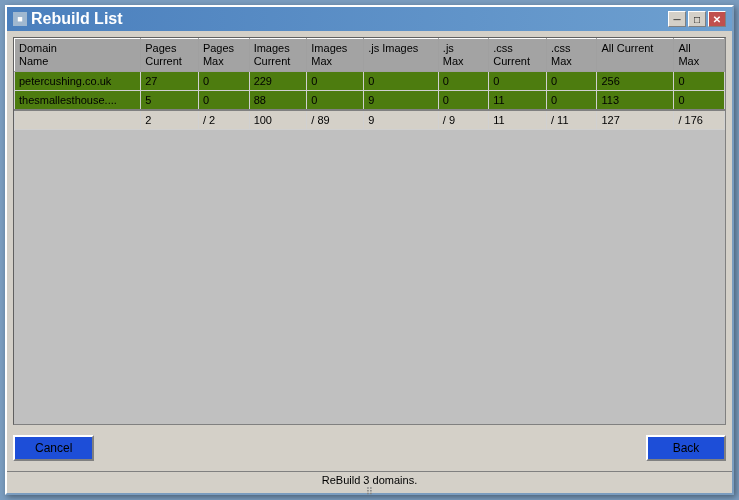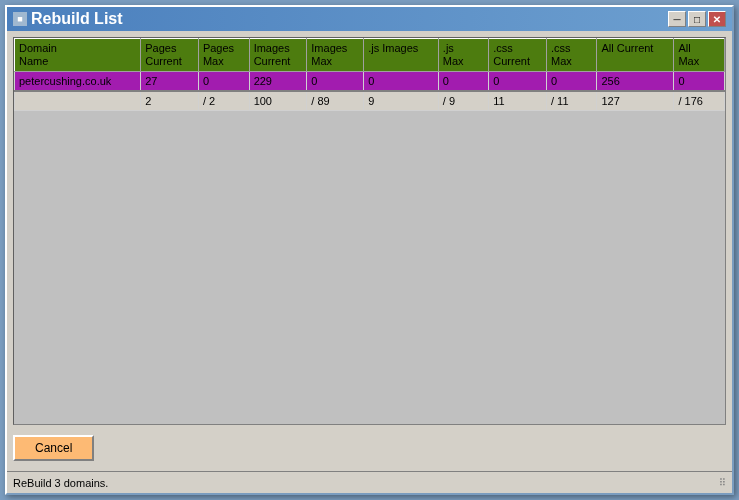--- a/index.html
+++ b/index.html
@@ -91,76 +91,77 @@
       overflow: hidden;
       display: flex;
       flex-direction: column;
     }
     table {
       width: 100%;
       border-collapse: collapse;
       font-size: 11px;
     }
     thead tr {
-      background: #4d7c0f;
+      background: #a3a3a3;
     }
     thead th {
       border: 1px solid #a0a0a0;
       border-top-color: #ffffff;
       border-left-color: #ffffff;
       padding: 3px 4px;
       text-align: left;
       font-weight: normal;
       white-space: normal;
       line-height: 1.2;
       vertical-align: top;
       min-width: 40px;
     }
     tbody tr {
-      background: #a21caf;
+      background: #4d7c0f;
     }
     tbody tr.selected {
       background: #4a90d9;
       color: white;
     }
     tbody td {
       border: 1px solid #d0d0d0;
       padding: 3px 4px;
       white-space: nowrap;
       overflow: hidden;
       text-overflow: ellipsis;
       max-width: 100px;
     }
     .bottom-bar {
       display: flex;
       align-items: center;
       justify-content: space-between;
       padding: 4px 0;
     }
     .btn {
-      background: #fdba74;
+      background: #1d4ed8;
       border: 2px solid;
       border-top-color: #ffffff;
       border-left-color: #ffffff;
       border-bottom-color: #808080;
       border-right-color: #808080;
       padding: 4px 20px;
       font-size: 12px;
       cursor: pointer;
       min-width: 80px;
     }
     .status-bar {
       background: #d4d0c8;
       border-top: 1px solid #808080;
       padding: 2px 6px;
       font-size: 11px;
       display: flex;
       justify-content: space-between;
       align-items: center;
       height: 22px;
+      flex-direction: column;
     }
     .grip {
       font-size: 10px;
       color: #808080;
     }
   </style>
 </head>
 <body>
 
 <div class="window">
@@ -208,20 +209,33 @@
               <td>petercushing.co.uk</td>
               <td>27</td>
               <td>0</td>
               <td>229</td>
               <td>0</td>
               <td>0</td>
               <td>0</td>
               <td>0</td>
               <td>0</td>
               <td>256</td>
+              <td>0</td>
+            </tr>
+            <tr>
+              <td>thesmallesthouse....</td>
+              <td>5</td>
+              <td>0</td>
+              <td>88</td>
+              <td>0</td>
+              <td>9</td>
+              <td>0</td>
+              <td>11</td>
+              <td>0</td>
+              <td>113</td>
               <td>0</td>
             </tr>
             <tr style="background: rgb(212, 208, 200); border-top: 2px solid rgb(128, 128, 128);">
               <td style="font-weight: normal;"></td>
               <td style="font-weight: normal;">2</td>
               <td style="font-weight: normal;">/ 2</td>
               <td style="font-weight: normal;">100</td>
               <td style="font-weight: normal;">/ 89</td>
               <td style="font-weight: normal;">9</td>
               <td style="font-weight: normal;">/ 9</td>
@@ -229,20 +243,21 @@
               <td style="font-weight: normal;">/ 11</td>
               <td style="font-weight: normal;">127</td>
               <td style="font-weight: normal;">/ 176</td>
             </tr>
           </tbody>
       </table>
     </div>
 
     <div class="bottom-bar">
       <button class="btn">Cancel</button>
+      <button class="btn">Back</button>
     </div>
   </div>
 
   <div class="status-bar">
     <span>ReBuild 3 domains.</span>
     <span class="grip">⠿</span>
   </div>
 </div>
 
 </body></html>

